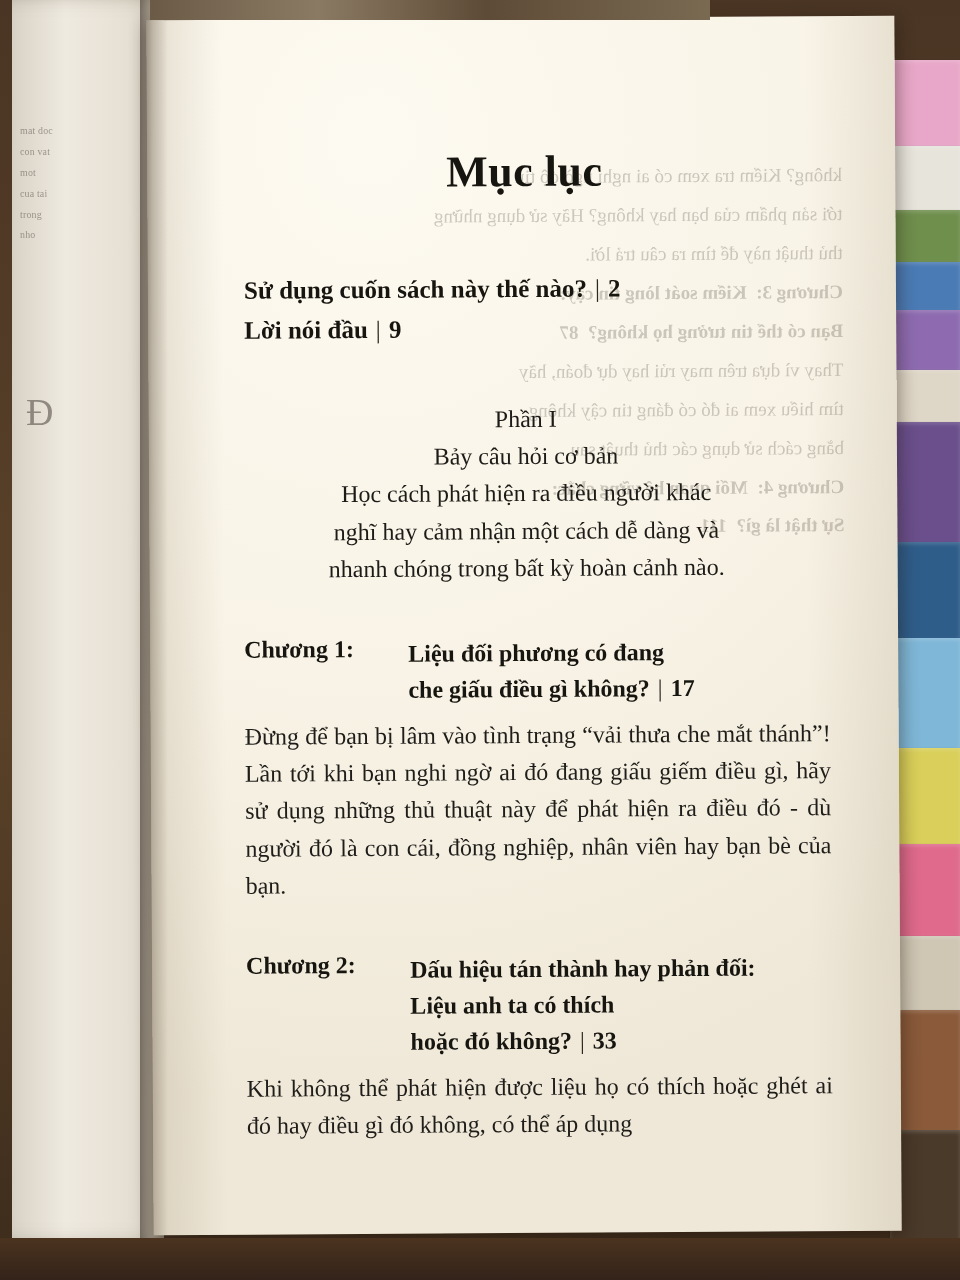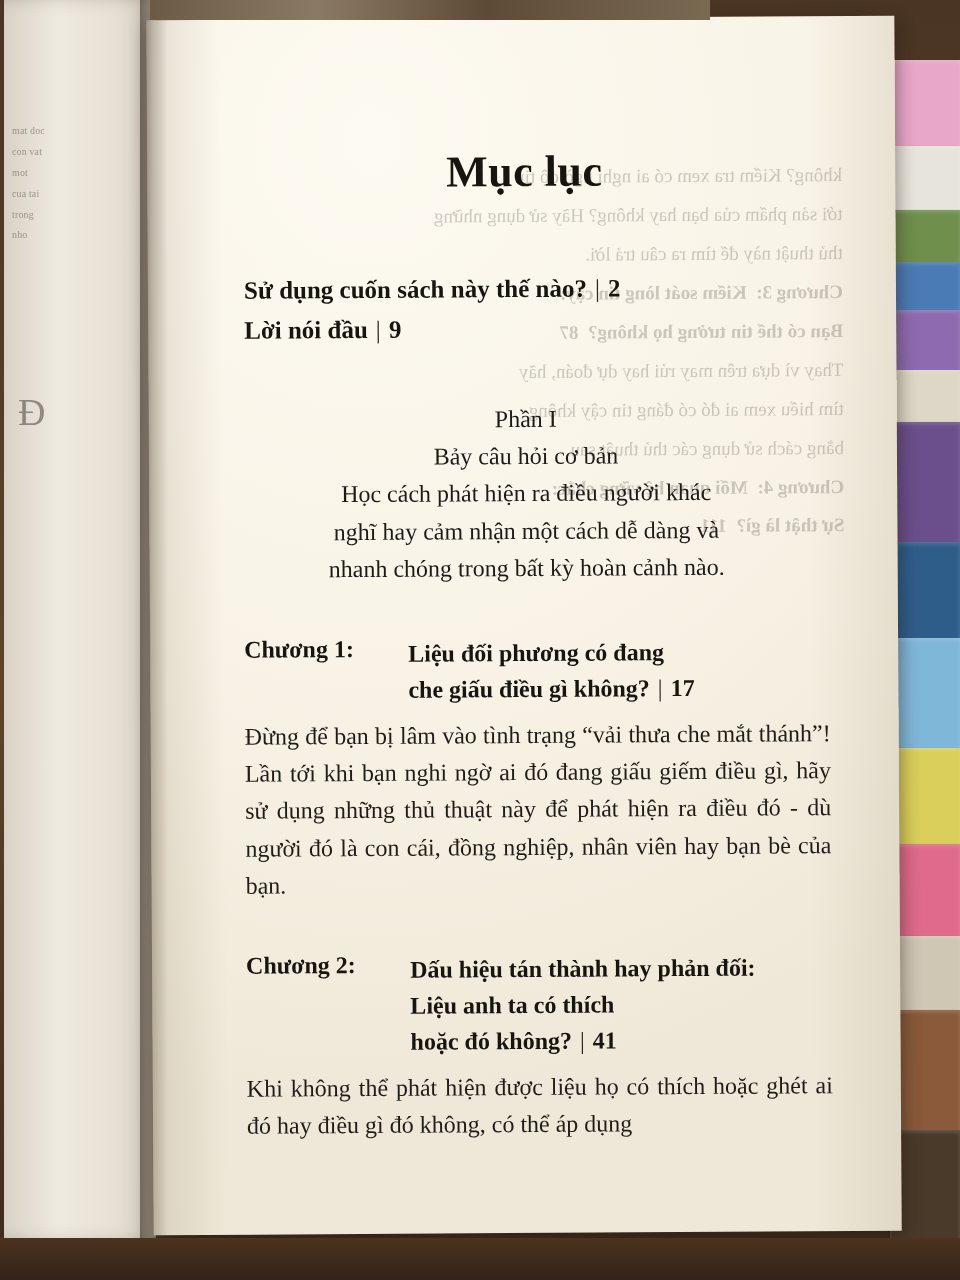--- a/index.html
+++ b/index.html
@@ -27,21 +27,21 @@
   .bg-desk {
     position: absolute;
     inset: 0;
     background:
       linear-gradient(180deg, #4a3524 0%, #5b4229 55%, #3d2c1c 100%);
   }
 
   
   .left-page {
     position: absolute;
-    left: 4px;
+    left: 12px;
     top: 0;
     width: 152px;
     height: 1240px;
     background: linear-gradient(90deg, #d8d2c6 0%, #efeae0 35%, #e6e0d4 75%, #cfc8ba 100%);
     box-shadow: inset -14px 0 22px -10px rgba(60,45,30,0.55);
   }
   .left-page .ghost-text {
     position: absolute;
     left: 8px;
     top: 120px;
@@ -298,21 +298,21 @@
         <p class="chapter-desc">Đừng để bạn bị lâm vào tình trạng “vải thưa che mắt thánh”! Lần tới khi bạn nghi ngờ ai đó đang giấu giếm điều gì, hãy sử dụng những thủ thuật này để phát hiện ra điều đó - dù người đó là con cái, đồng nghiệp, nhân viên hay bạn bè của bạn.</p>
       </div>
 
       <div class="chapter">
         <div class="chapter-head">
           <div class="chapter-label">Chương 2:</div>
           <div class="chapter-title">
             <div>Dấu hiệu tán thành hay phản đối:</div>
             <div>Liệu anh ta có thích</div>
             <div>
-              <span>hoặc đó không?</span><span class="pipe">|</span><span>41</span>
+              <span>hoặc đó không?</span><span class="pipe">|</span><span>33</span>
             </div>
           </div>
         </div>
         <p class="chapter-desc">Khi không thể phát hiện được liệu họ có thích hoặc ghét ai đó hay điều gì đó không, có thể áp dụng</p>
       </div>
 
     </div>
   </div>
 
   <div class="top-clutter"></div>

